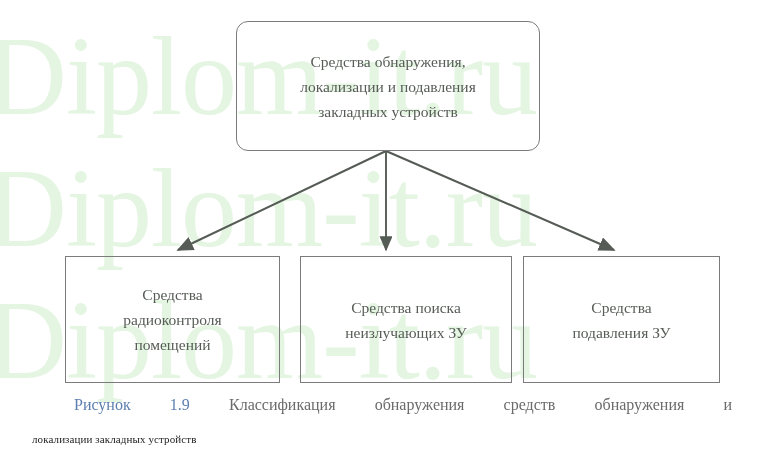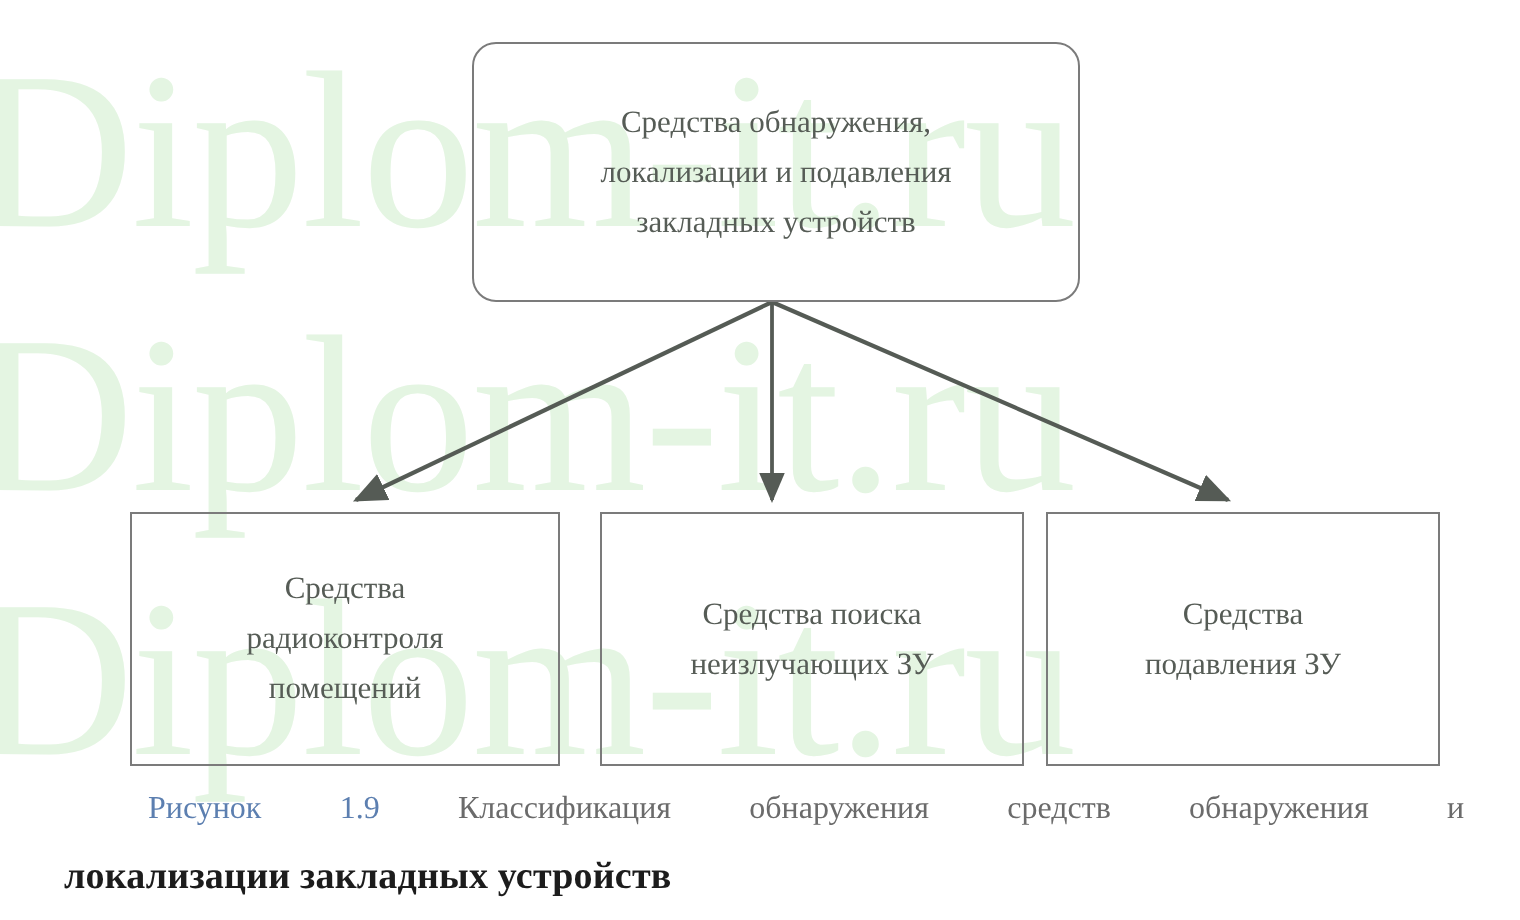--- a/index.html
+++ b/index.html
@@ -113,24 +113,24 @@
     font-size: 16px;
     line-height: 26px;
     color: #6b6b6b;
     padding-left: 42px;
   }
   #caption-line1 .num {
     color: #5c7fb0;
   }
   #caption-line2 {
     margin-top: 9px;
-    font-size: 19px;
+    font-size: 11px;
     line-height: 24px;
     color: #1c1c1c;
-    font-weight: 700;
+    font-weight: 400;
     letter-spacing: 0.1px;
   }
 </style>
 </head>
 <body>
 
 <div id="page">
 
   <div id="watermark">
     <div class="wm-row r1">Diplom-it.ru</div>

